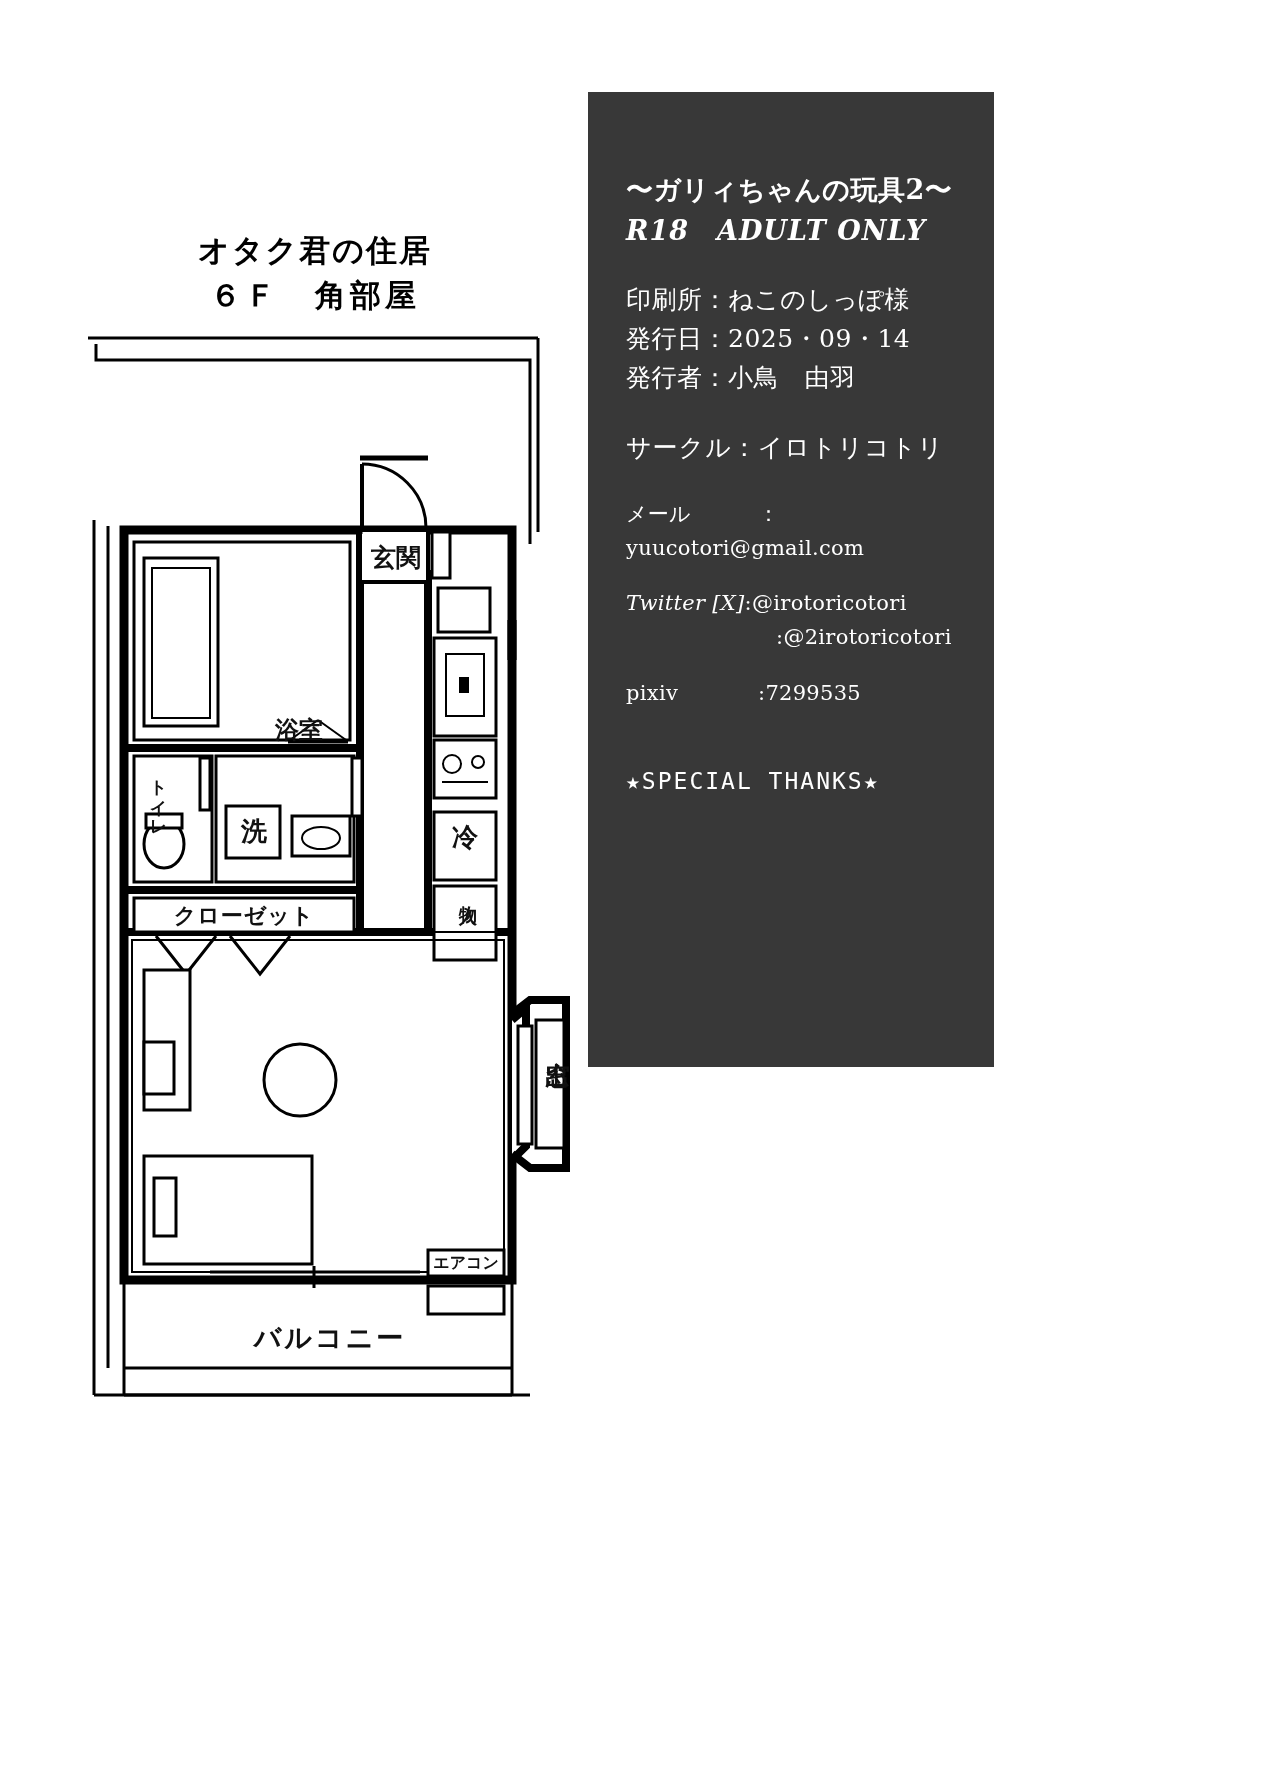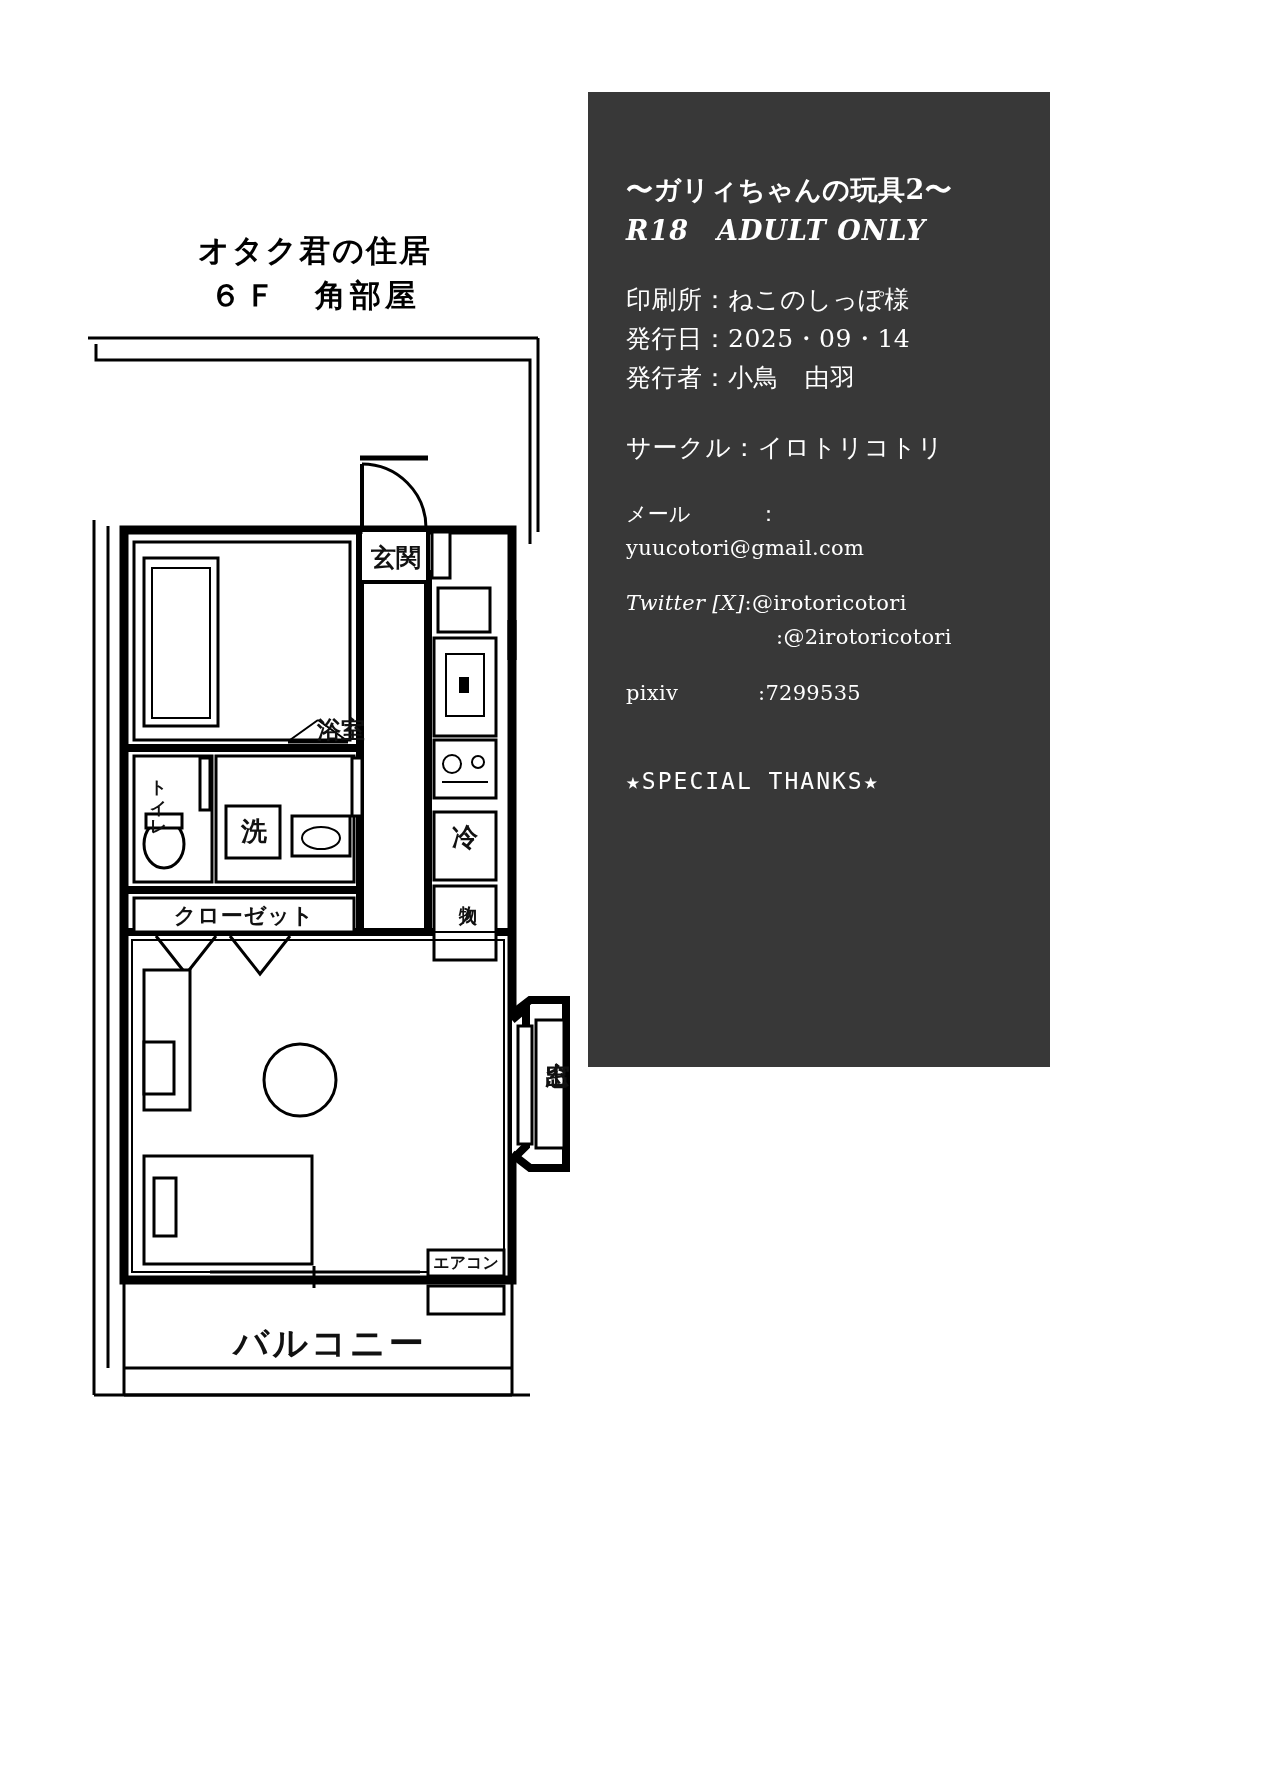--- a/index.html
+++ b/index.html
@@ -40,21 +40,21 @@
     width: 560px;
     height: 1150px;
   }
   #floorplan svg { display: block; }
 
   
   #info-panel {
     position: absolute;
     left: 588px;
     top: 92px;
-    width: 462px;
+    width: 406px;
     height: 975px;
     background: #383838;
     color: #ffffff;
     box-sizing: border-box;
     padding: 78px 34px 30px 38px;
   }
   .title-line {
     font-family: "DejaVu Serif", serif;
     font-weight: bold;
     font-size: 27px;
@@ -224,39 +224,39 @@
       <path d="M 150 962 L 360 962" stroke-width="3"></path>
       <path d="M 254 946 L 254 968" stroke-width="3"></path>
 
       <path d="M 64 960 L 64 1075" stroke-width="3"></path>
       <path d="M 452 960 L 452 1075" stroke-width="3"></path>
       <path d="M 64 1048 L 452 1048" stroke-width="3"></path>
       <path d="M 64 1075 L 452 1075" stroke-width="3"></path>
     </g>
   </svg>
 
-  <div style="position:absolute;left:215px;top:395px;width:90px;text-align:right;font-family:'DejaVu Sans',sans-serif;font-size:24px;font-weight:bold;line-height:1.25;">浴室</div>
+  <div style="position:absolute;left:215px;top:395px;width:90px;text-align:left;font-family:'DejaVu Sans',sans-serif;font-size:24px;font-weight:bold;line-height:1.25;">浴室</div>
 
   <div style="position:absolute;left:306px;top:221px;width:60px;text-align:center;font-family:'DejaVu Sans',sans-serif;font-size:25px;font-weight:bold;">玄関</div>
 
   <div class="vert" style="position:absolute;left:88px;top:448px;font-family:'DejaVu Sans',sans-serif;font-size:17px;font-weight:bold;letter-spacing:1px;">トイレ</div>
 
   <div style="position:absolute;left:172px;top:494px;width:44px;text-align:center;font-family:'DejaVu Sans',sans-serif;font-size:26px;font-weight:bold;">洗</div>
 
   <div style="position:absolute;left:378px;top:500px;width:54px;text-align:center;font-family:'DejaVu Sans',sans-serif;font-size:26px;font-weight:bold;">冷</div>
 
   <div class="vert" style="position:absolute;left:396px;top:572px;font-family:'DejaVu Sans',sans-serif;font-size:18px;font-weight:bold;">物入</div>
 
   <div style="position:absolute;left:78px;top:581px;width:212px;text-align:center;font-family:'DejaVu Sans',sans-serif;font-size:22px;font-weight:bold;letter-spacing:1px;">クローゼット</div>
 
   <div class="vert" style="position:absolute;left:481px;top:722px;font-family:'DejaVu Sans',sans-serif;font-size:25px;font-weight:bold;">出窓</div>
 
   <div style="position:absolute;left:368px;top:933px;width:76px;text-align:center;font-family:'DejaVu Sans',sans-serif;font-size:16px;font-weight:bold;letter-spacing:0px;">エアコン</div>
 
-  <div style="position:absolute;left:120px;top:1000px;width:300px;text-align:center;font-family:'DejaVu Sans',sans-serif;font-size:35px;font-weight:bold;letter-spacing:3px;">バルコニー</div>
+  <div style="position:absolute;left:120px;top:1000px;width:300px;text-align:center;font-family:'DejaVu Sans',sans-serif;font-size:27px;font-weight:bold;letter-spacing:3px;">バルコニー</div>
 </div>
 
 <div id="info-panel">
 
   <div class="title-line">〜ガリィちゃんの玩具2〜</div>
   <div class="title-line sub">R18　ADULT ONLY</div>
 
   <div class="meta-line">印刷所：ねこのしっぽ様</div>
   <div class="meta-line">発行日：2025・09・14</div>
   <div class="meta-line">発行者：小鳥　由羽</div>

